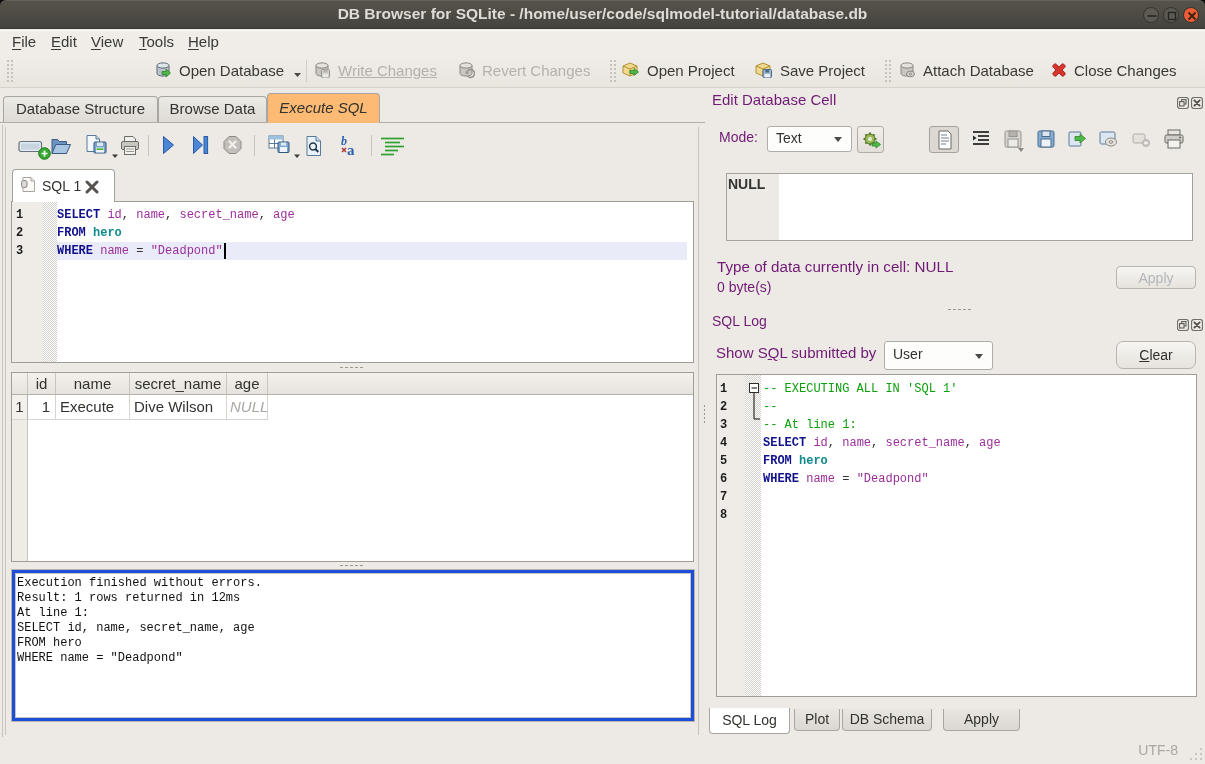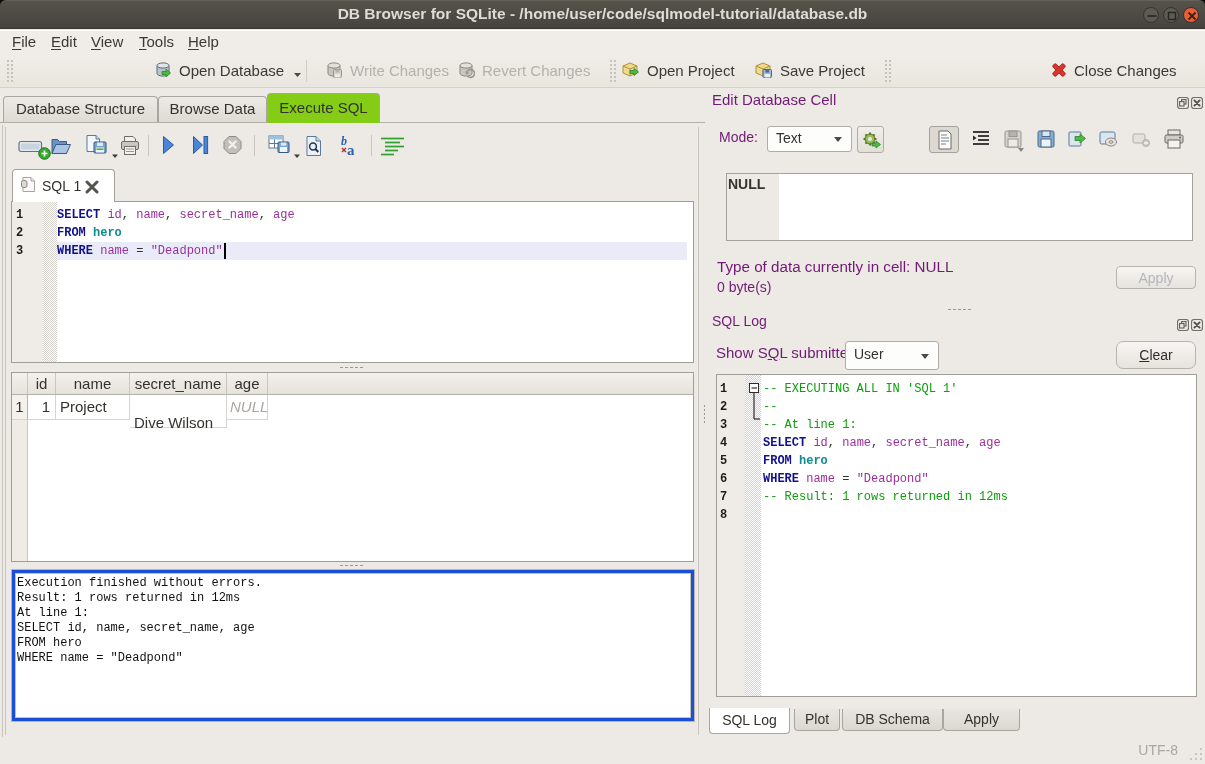--- a/index.html
+++ b/index.html
@@ -24,21 +24,21 @@
   background:linear-gradient(#f0ede8,#e9e6e0); border-bottom:1px solid #d5d2cc; }
 .tbitem { position:absolute; top:0; height:30px; display:flex; align-items:center; gap:7px;
   font-size:15px; color:#3a3935; white-space:nowrap; }
 .tbitem.dis { color:#b4b1ac; }
 .tbhandle { position:absolute; top:4px; width:8px; height:24px;
   background-image:radial-gradient(#c5c2bc 30%, transparent 36%); background-size:4px 4px; }
 .tbsep { position:absolute; top:5px; width:1px; height:22px; background:#d0cdc7; }
 
 .tab { position:absolute; background:linear-gradient(#eceae5,#dedbd5); border:1px solid #a9a69f; border-bottom:none;
   border-radius:4px 4px 0 0; text-align:center; font-size:15px; color:#33322e; }
-.tab.active { background:#84cc16; z-index:5; }
+.tab.active { background:#fdba74; z-index:5;font-style:italic; }
 #paneline { position:absolute; left:0; top:122px; width:705px; height:1px; background:#b2afa8; }
 
 .frameline { position:absolute; background:#c8c5bf; }
 
 #sqltoolbar { position:absolute; left:10px; top:134px; height:30px; }
 
 #sqltab { position:absolute; left:12px; top:169px; width:103px; height:33px; background:#fff;
   border:1px solid #a5a29c; border-bottom:none; border-radius:4px 4px 0 0; z-index:4; }
 #editor { position:absolute; left:11px; top:201px; width:683px; height:162px; background:#fff;
   border:1px solid #a09d97; font-family:"Liberation Mono", monospace; font-size:12px; }
@@ -135,21 +135,21 @@
         <path d="M3 4.5 L3 12.5 A6 2.6 0 0 0 15 12.5 L15 4.5" fill="#b9c4cc" stroke="#5e6b76" stroke-width="1"></path>
         <ellipse cx="9" cy="4.5" rx="6" ry="2.6" fill="#dde4ea" stroke="#5e6b76" stroke-width="1"></ellipse>
         <path d="M8 10.5 L12 10.5 L12 8 L16.5 12 L12 16 L12 13.5 L8 13.5 Z" fill="#4fb848" stroke="#2a8527" stroke-width="0.8"></path>
       </svg>
       <span>Open Database</span>
       <svg width="9" height="6" style="margin-left:2px;margin-top:10px;">
         <path d="M1 1 L4.5 5 L8 1 Z" fill="#4a4944"></path>
       </svg>
     </div>
   <div class="tbsep" style="left:306px;"></div>
-  <div class="tbitem dis" style="left:325px;">
+  <div class="tbitem dis" style="left:313px;text-decoration:underline;">
       <svg width="18" height="18" viewBox="0 0 18 18">
         <path d="M3 4.5 L3 12.5 A6 2.6 0 0 0 15 12.5 L15 4.5" fill="#c9c6c0" stroke="#8a8780" stroke-width="1"></path>
         <ellipse cx="9" cy="4.5" rx="6" ry="2.6" fill="#e4e1dc" stroke="#8a8780" stroke-width="1"></ellipse>
         <rect x="8.5" y="8.5" width="8" height="8" rx="1" fill="#d6d3ce" stroke="#97948e"></rect>
         <rect x="10.5" y="8.5" width="4" height="3" fill="#b5b2ac"></rect>
         <rect x="10" y="13" width="5" height="3.5" fill="#eceae6"></rect>
       </svg>
       <span>Write Changes</span>
     </div>
   <div class="tbitem dis" style="left:457px;">
@@ -174,20 +174,29 @@
       <svg width="19" height="18" viewBox="0 0 19 18">
         <path d="M2 5 L9 2 L16 5 L16 12 L9 15 L2 12 Z" fill="#f0d98c" stroke="#b09337"></path>
         <path d="M2 5 L9 8 L16 5 M9 8 L9 15" fill="none" stroke="#b09337"></path>
         <rect x="9" y="8.5" width="8.5" height="8" rx="1" fill="#9db8d2" stroke="#4a6a8a"></rect>
         <rect x="11.5" y="8.5" width="3.5" height="3" fill="#4a6a8a"></rect>
         <rect x="10.5" y="13" width="5.5" height="3.5" fill="#e8eef4"></rect>
       </svg>
       <span>Save Project</span>
     </div>
   <div class="tbhandle" style="left:884px;"></div>
+  <div class="tbitem" style="left:898px;">
+      <svg width="18" height="18" viewBox="0 0 18 18">
+        <path d="M3 4.5 L3 12.5 A6 2.6 0 0 0 15 12.5 L15 4.5" fill="#c9c6c0" stroke="#8a8780" stroke-width="1"></path>
+        <ellipse cx="9" cy="4.5" rx="6" ry="2.6" fill="#e4e1dc" stroke="#8a8780" stroke-width="1"></ellipse>
+        <ellipse cx="12.5" cy="13" rx="4" ry="2.8" fill="#e0ddd8" stroke="#8a8780"></ellipse>
+        <ellipse cx="12.5" cy="13" rx="1.6" ry="1" fill="none" stroke="#8a8780"></ellipse>
+      </svg>
+      <span>Attach Database</span>
+    </div>
   <div class="tbitem" style="left:1051px;">
       <svg width="16" height="16" viewBox="0 0 16 16">
         <g transform="rotate(45 8 8)">
           <rect x="0.5" y="5.8" width="15" height="4.4" rx="1.6" fill="#d8352f" stroke="#9e1f1a" stroke-width="0.8"></rect>
           <rect x="5.8" y="0.5" width="4.4" height="15" rx="1.6" fill="#d8352f" stroke="#9e1f1a" stroke-width="0.8"></rect>
           <rect x="5.8" y="5.8" width="4.4" height="4.4" fill="#d8352f"></rect>
         </g>
       </svg>
       <span>Close Changes</span>
     </div>
@@ -304,22 +313,22 @@
 <div id="grid">
   <div id="gridheader"></div>
   <div style="position:absolute;left:0;top:47px;width:16px;height:141px;background:#efece6;border-right:1px solid #cac7c1;"></div>
   <div class="gh" style="left:0; width:16px;"></div>
   <div class="gh" style="left:16px; width:28px;">id</div>
   <div class="gh" style="left:44px; width:74px;">name</div>
   <div class="gh" style="left:118px; width:97px;">secret_name</div>
   <div class="gh" style="left:215px; width:41px;">age</div>
   <div class="gc" style="left:0; width:16px; background:#f4f1ec; border-right:1px solid #b5b2ac; text-align:center; padding:0;">1</div>
   <div class="gc" style="left:16px; width:28px; text-align:right;">1</div>
-  <div class="gc" style="left:44px; width:74px; padding:0 4px;">Project</div>
-  <div class="gc" style="left:118px; width:97px; padding:16px 4px;">Dive Wilson</div>
+  <div class="gc" style="left:44px; width:74px; padding:0 4px;">Execute</div>
+  <div class="gc" style="left:118px; width:97px; padding:0 4px;">Dive Wilson</div>
   <div class="gc" style="left:215px; width:41px; color:#aaa7a2; font-style:italic; padding:0 3px;">NULL</div>
 </div>
 
 <div class="hdots" style="left:339px; top:564px;"></div>
 
 <div id="msgbox">
     <div id="msginner">Execution finished without errors.
 Result: 1 rows returned in 12ms
 At line 1:
 SELECT id, name, secret_name, age
@@ -446,21 +455,21 @@
       <rect x="0.5" y="0.5" width="11" height="11" rx="2.5" fill="none" stroke="#716f69" stroke-width="1.2"></rect>
       <rect x="4.6" y="2.6" width="4.4" height="4.4" fill="none" stroke="#5d5b55" stroke-width="1.1"></rect>
       <rect x="2.6" y="4.6" width="4.4" height="4.4" fill="#edeae5" stroke="#5d5b55" stroke-width="1.1"></rect>
     </svg></div>
 <div style="position:absolute;left:1191px;top:317px;"><svg width="12" height="12" viewBox="0 0 12 12">
       <rect x="0.5" y="0.5" width="11" height="11" rx="2.5" fill="none" stroke="#716f69" stroke-width="1.2"></rect>
       <path d="M3.4 3.4 L8.6 8.6 M8.6 3.4 L3.4 8.6" stroke="#524f4a" stroke-width="1.9" stroke-linecap="round"></path>
     </svg></div>
 
 <div class="docktitle" style="left:716px; top:344px; font-size:15px;">Show S<u>Q</u>L submitted by</div>
-<div class="combo" style="left:845px; top:341px; width:94px; height:29px;">
+<div class="combo" style="left:884px; top:341px; width:109px; height:29px;">
     <span style="position:absolute;left:8px;top:4px;">User</span>
     <span class="arr"></span>
   </div>
 <div class="btn" style="left:1116px; top:341px; width:80px; height:28px; line-height:27px; color:#2f2e2b;border-radius:7px;"><u>C</u>lear</div>
 
 <div id="logbox">
   <div style="position:absolute;left:0;top:0;width:28px;height:321px;background:#efece7;"></div>
   <div id="logfold"></div>
   <div class="lnum" style="top:5px;">1</div>
   <div class="lnum" style="top:23px;">2</div>
@@ -475,26 +484,25 @@
     <line x1="4.5" y1="7" x2="10" y2="7" stroke="#2e2d29" stroke-width="1.2"></line>
     <line x1="7" y1="12" x2="7" y2="38" stroke="#2e2d29" stroke-width="1.2"></line>
     <line x1="7" y1="38" x2="13" y2="38" stroke="#2e2d29" stroke-width="1.2"></line>
   </svg>
   <div class="lline" style="top:5px;"><span class="cmt">-- EXECUTING ALL IN 'SQL 1'</span></div>
   <div class="lline" style="top:23px;"><span class="cmt">--</span></div>
   <div class="lline" style="top:41px;"><span class="cmt">-- At line 1:</span></div>
   <div class="lline" style="top:59px;"><span class="kw">SELECT</span> <span class="idf">id</span>, <span class="idf">name</span>, <span class="idf">secret_name</span>, <span class="idf">age</span></div>
   <div class="lline" style="top:77px;"><span class="kw">FROM</span> <span class="tbl">hero</span></div>
   <div class="lline" style="top:95px;"><span class="kw">WHERE</span> <span class="idf">name</span> = <span class="str">"Deadpond"</span></div>
-  <div class="lline" style="top:113px;"><span class="cmt">-- Result: 1 rows returned in 12ms</span></div>
 </div>
 
 <div class="dtab active" style="left:709px; top:708px; width:81px; height:26px; line-height:24px;">SQL Log</div>
 <div class="dtab" style="left:794px; top:709px; width:46px; height:22px; line-height:20px;">Plot</div>
-<div class="dtab" style="left:842px; top:709px; width:101px; height:22px; line-height:20px;">DB Schema</div>
+<div class="dtab" style="left:842px; top:709px; width:90px; height:22px; line-height:20px;">DB Schema</div>
 <div class="dtab" style="left:943px; top:709px; width:77px; height:22px; line-height:20px;">Apply</div>
 
 <div id="statusbar">
   <div id="utf8">UTF-8</div>
   <svg width="14" height="14" style="position:absolute;right:2px;top:10px;opacity:0.5;">
     <g fill="#8a8780">
         <circle cx="12" cy="2" r="1"></circle>
         <circle cx="12" cy="7" r="1"></circle>
         <circle cx="7" cy="7" r="1"></circle>
         <circle cx="12" cy="12" r="1"></circle>

